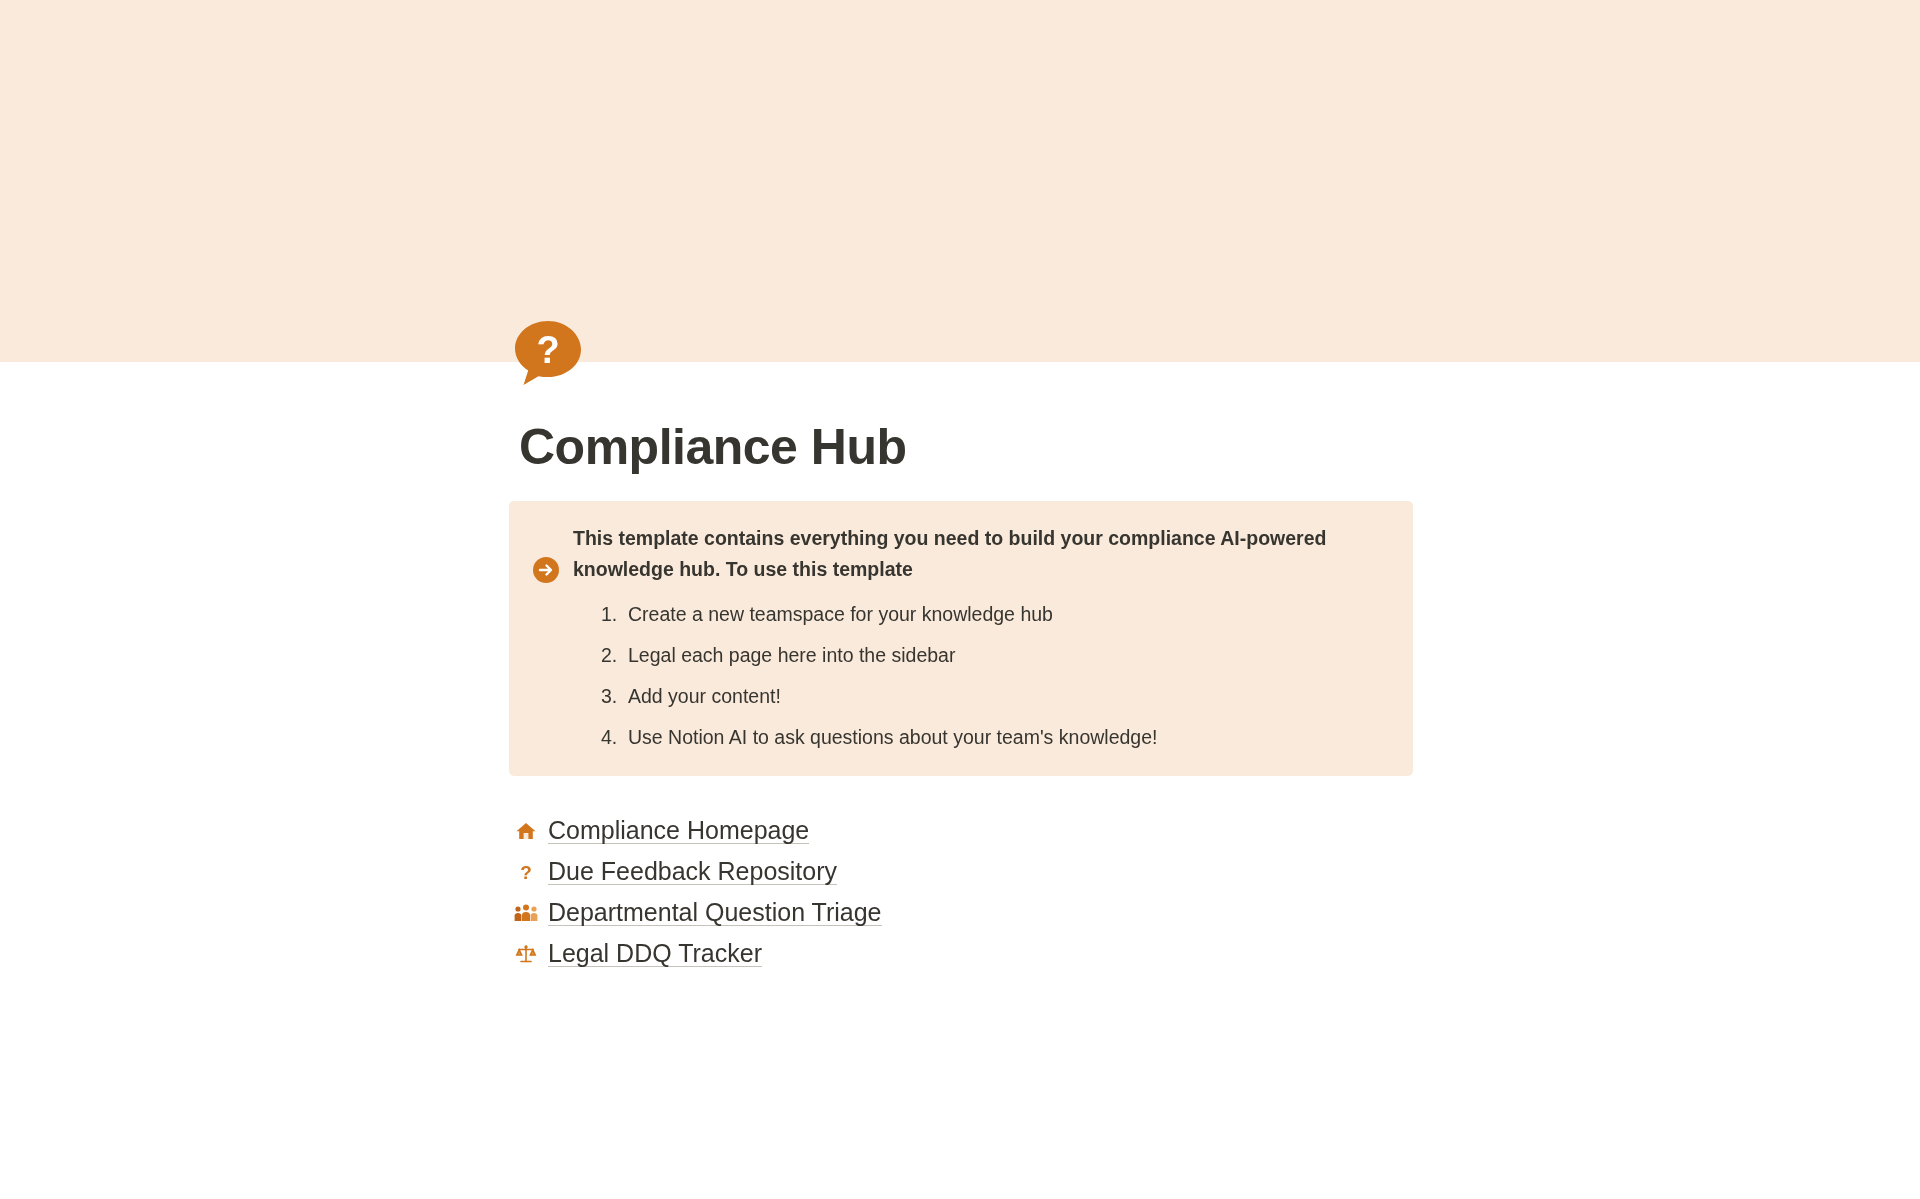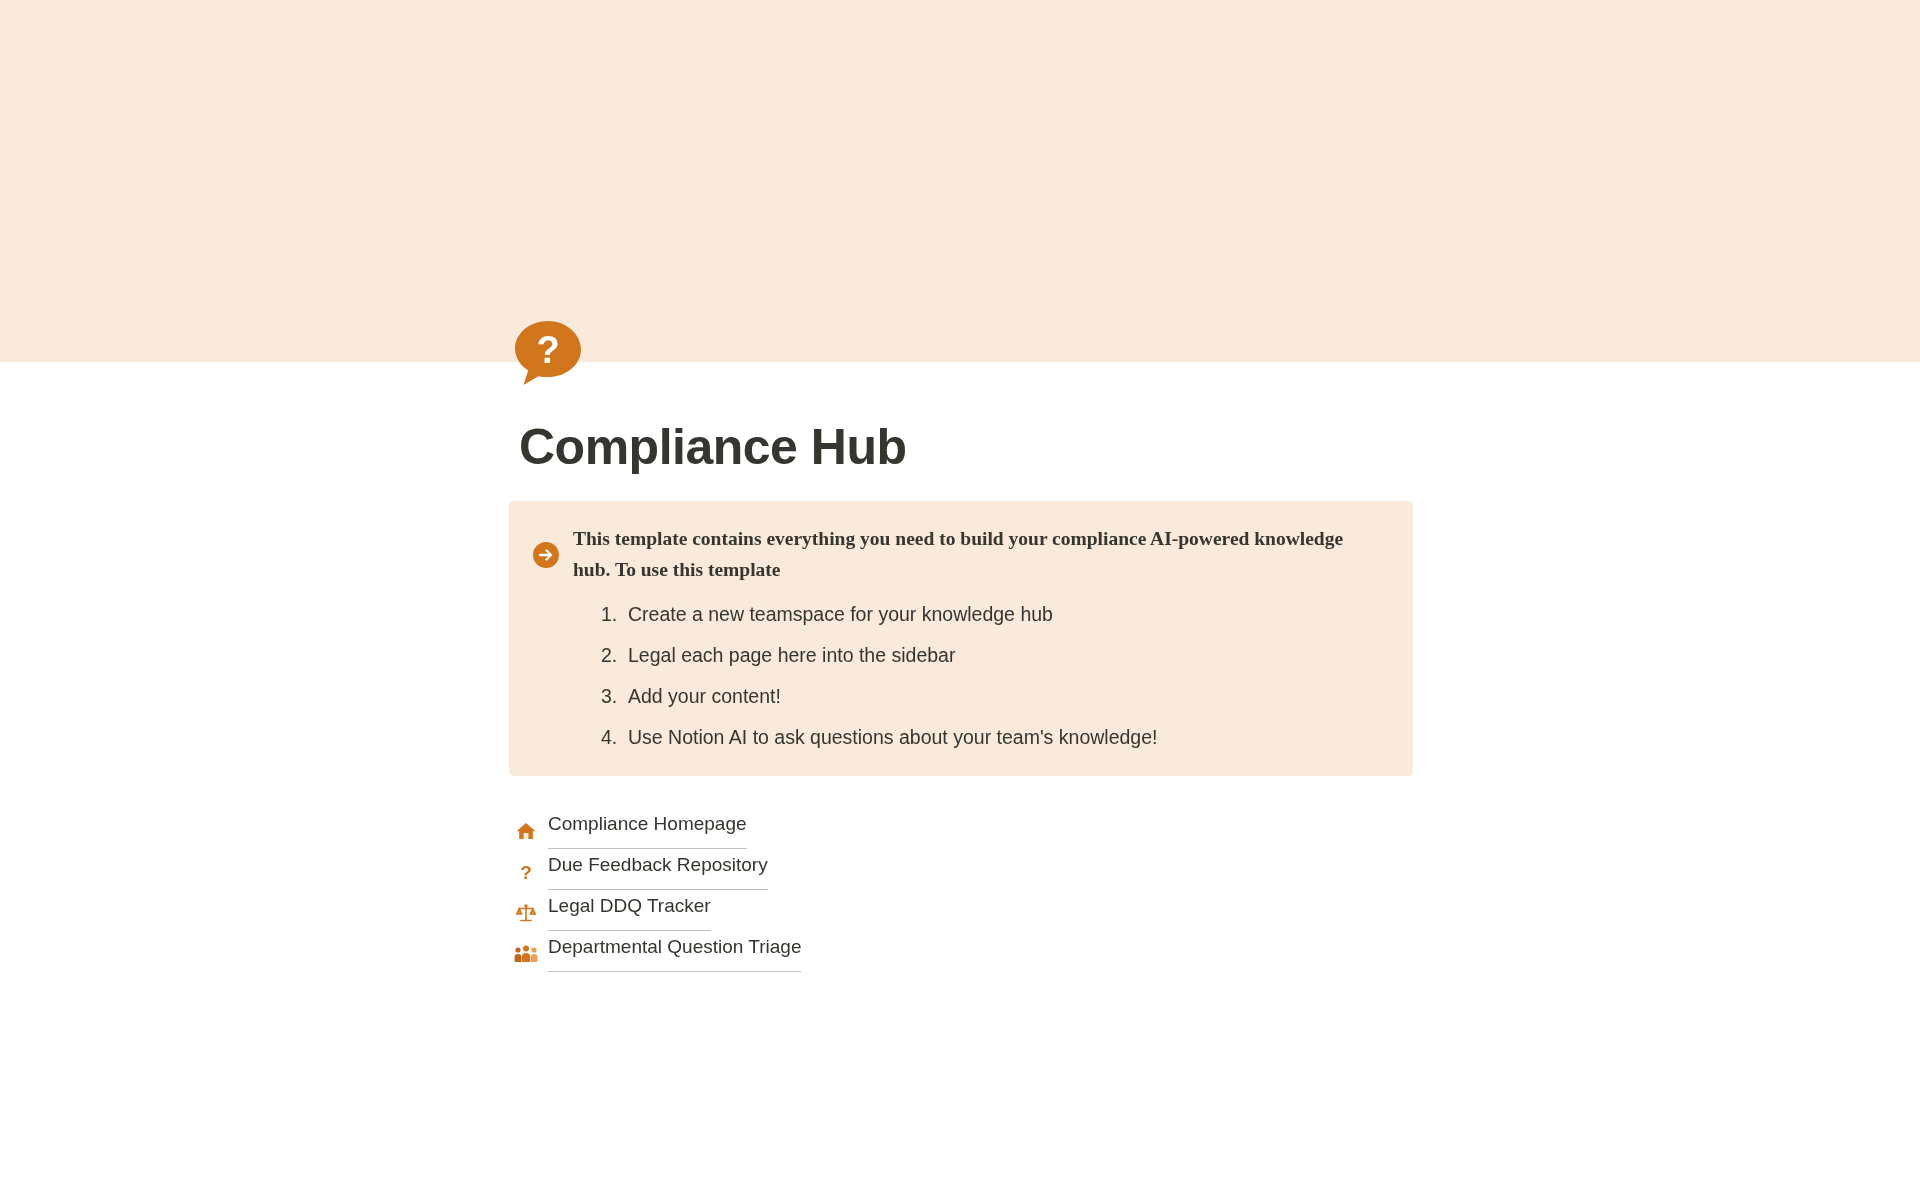--- a/index.html
+++ b/index.html
@@ -72,23 +72,22 @@
     top: 501px;
     left: 0px;
     width: 904px;
     background: #faeadc;
     border-radius: 5px;
     padding: 22px 0 24px 0;
     box-sizing: border-box;
   }
   .callout-head {
     display: flex;
-    align-items: center;
+    align-items: flex-end;
     padding: 0 34px 0 22px;
-    font-family: Liberation Serif, serif;
   }
   .callout-arrow {
     flex: 0 0 auto;
     width: 30px;
     height: 30px;
     margin-right: 12px;
     margin-top: 2px;
   }
   .callout-arrow svg { display: block; }
   .callout-text {
@@ -143,25 +142,25 @@
     height: 24px;
     margin-right: 10px;
     margin-left: 5px;
     display: flex;
     align-items: center;
     justify-content: center;
     color: #d2761e;
   }
   .link-icon svg { display: block; }
   .link-label {
-    font-size: 19px;
+    font-size: 25px;
     line-height: 24px;
     color: #37352f;
     border-bottom: 1px solid #c5c2bb;
-    padding-bottom: 12px;
+    padding-bottom: 1px;
   }
 </style>
 </head>
 <body>
 
 <div id="page">
 
   <div class="cover"></div>
 
   <div class="content">
@@ -205,49 +204,49 @@
         <span class="link-label">Compliance Homepage</span>
       </div>
 
       <div class="link-row">
         <span class="link-icon">
           <svg width="22" height="22" viewBox="0 0 22 22" xmlns="http://www.w3.org/2000/svg">
             <text x="11" y="18" font-family="'Liberation Sans', sans-serif" font-size="19" font-weight="bold" fill="#d2761e" text-anchor="middle">?</text>
           </svg>
         </span>
         <span class="link-label">Due Feedback Repository</span>
+      </div>
+
+      <div class="link-row">
+        <span class="link-icon">
+          <svg width="24" height="22" viewBox="0 0 24 22" xmlns="http://www.w3.org/2000/svg">
+            <circle cx="4" cy="7" r="2.6" fill="#c0651a"></circle>
+            <path d="M0.6 19 V13.6 C0.6 12 2 11 4 11 C6 11 7.4 12 7.4 13.6 V19 Z" fill="#c0651a"></path>
+            <circle cx="12" cy="5.6" r="3" fill="#d2761e"></circle>
+            <path d="M8 19 V13 C8 11.2 9.7 10 12 10 C14.3 10 16 11.2 16 13 V19 Z" fill="#d2761e"></path>
+            <circle cx="20" cy="7" r="2.6" fill="#e8a155"></circle>
+            <path d="M16.6 19 V13.6 C16.6 12 18 11 20 11 C22 11 23.4 12 23.4 13.6 V19 Z" fill="#e8a155"></path>
+          </svg>
+        </span>
+        <span class="link-label">Departmental Question Triage</span>
       </div>
 
       <div class="link-row">
         <span class="link-icon">
           <svg width="22" height="22" viewBox="0 0 22 22" xmlns="http://www.w3.org/2000/svg">
             <g stroke="#d2761e" stroke-width="1.6" fill="none" stroke-linecap="round">
               <path d="M11 3.5 V18.5"></path>
               <path d="M4 6.5 H18"></path>
               <path d="M6 18.5 H16"></path>
               <path d="M4.2 6.8 L1.8 12 H6.6 Z" fill="#e3a04a" stroke="#d2761e"></path>
               <path d="M17.8 6.8 L15.4 12 H20.2 Z" fill="#e3a04a" stroke="#d2761e"></path>
             </g>
             <circle cx="11" cy="4" r="1.7" fill="#d2761e"></circle>
           </svg>
         </span>
         <span class="link-label">Legal DDQ Tracker</span>
       </div>
 
-      <div class="link-row">
-        <span class="link-icon">
-          <svg width="24" height="22" viewBox="0 0 24 22" xmlns="http://www.w3.org/2000/svg">
-            <circle cx="4" cy="7" r="2.6" fill="#c0651a"></circle>
-            <path d="M0.6 19 V13.6 C0.6 12 2 11 4 11 C6 11 7.4 12 7.4 13.6 V19 Z" fill="#c0651a"></path>
-            <circle cx="12" cy="5.6" r="3" fill="#d2761e"></circle>
-            <path d="M8 19 V13 C8 11.2 9.7 10 12 10 C14.3 10 16 11.2 16 13 V19 Z" fill="#d2761e"></path>
-            <circle cx="20" cy="7" r="2.6" fill="#e8a155"></circle>
-            <path d="M16.6 19 V13.6 C16.6 12 18 11 20 11 C22 11 23.4 12 23.4 13.6 V19 Z" fill="#e8a155"></path>
-          </svg>
-        </span>
-        <span class="link-label">Departmental Question Triage</span>
-      </div>
-
 
     </div>
 
   </div>
 </div>
 
 </body></html>

